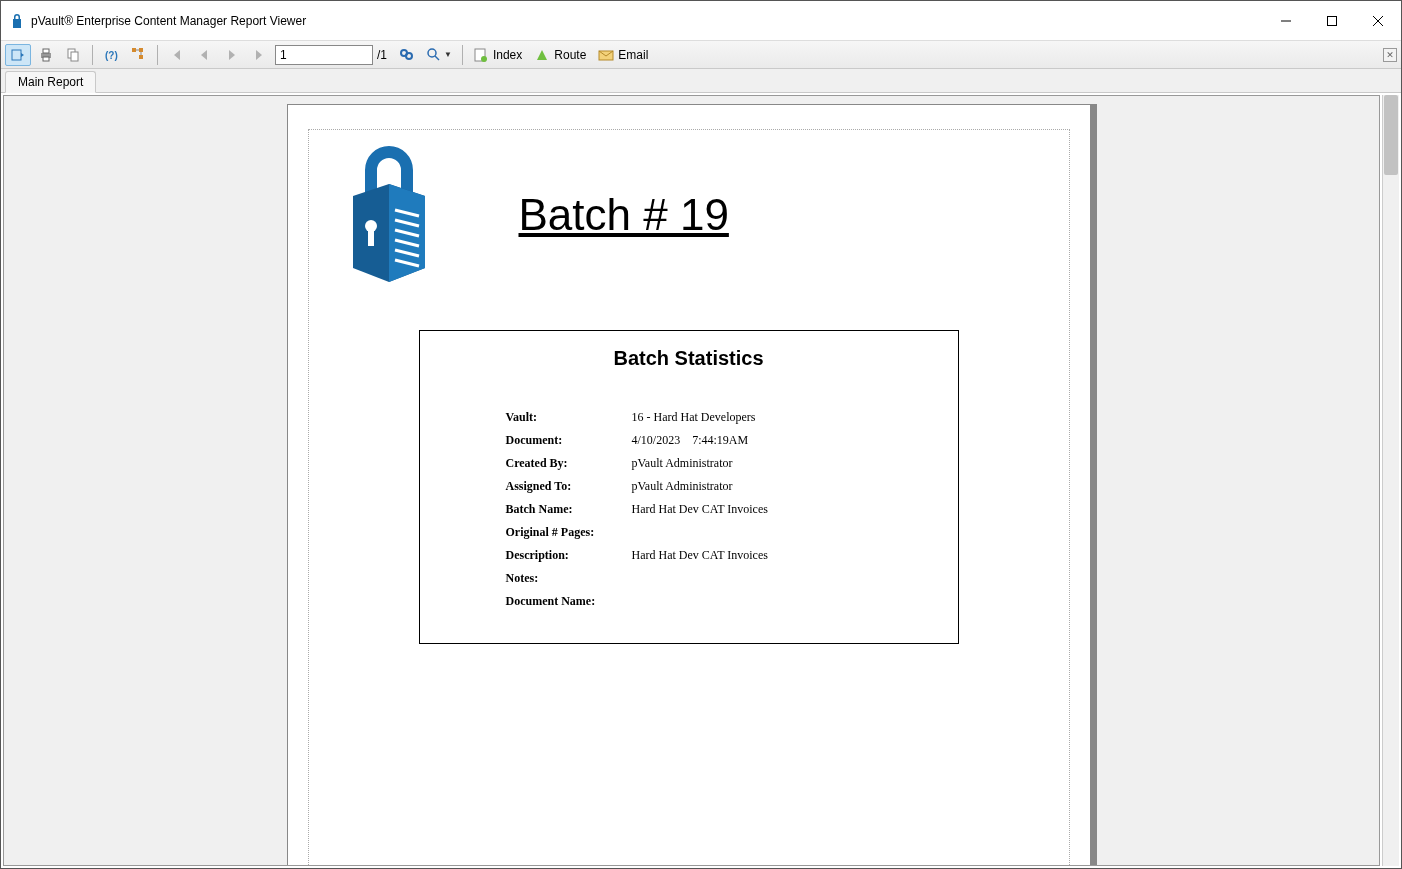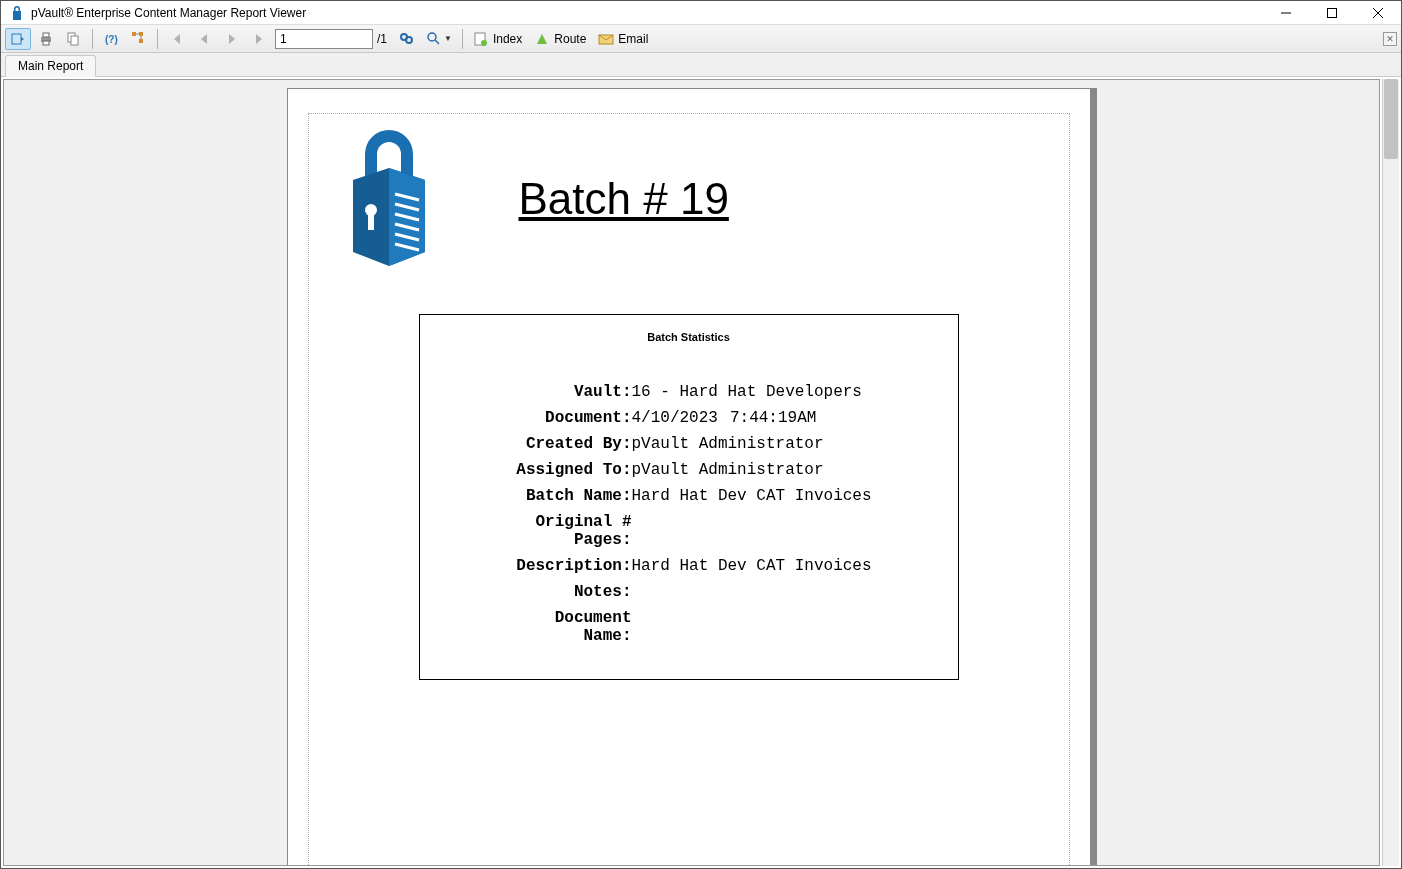--- a/index.html
+++ b/index.html
@@ -1,19 +1,19 @@
 <!DOCTYPE html>
 <html><head>
 <meta charset="utf-8">
 <style>
   * { box-sizing: border-box; }
   html, body { margin: 0; padding: 0; height: 100%; font-family: "Segoe UI", Tahoma, sans-serif; font-size: 12px; background: #fff; }
   .window { width: 1402px; height: 869px; border: 1px solid #555; display: flex; flex-direction: column; background: #fff; }
   
-  .titlebar { height: 24px; display: flex; align-items: center; padding: 0 0 0 8px; background: #fff; border-bottom: 1px solid #ddd; }
+  .titlebar { height: 40px; display: flex; align-items: center; padding: 0 0 0 8px; background: #fff; border-bottom: 1px solid #ddd; }
   .titlebar .app-icon { width: 16px; height: 16px; margin-right: 6px; }
   .titlebar .title { flex: 0 0 auto; font-size: 12px; color: #000; }
   .titlebar .spacer { flex: 1; }
   .win-controls { display: flex; height: 100%; }
   .win-btn { width: 46px; height: 100%; display: flex; align-items: center; justify-content: center; }
   .win-btn svg { width: 10px; height: 10px; }
   
   .toolbar { height: 28px; background: linear-gradient(#f6f6f6,#eaeaea); border-bottom: 1px solid #c9c9c9; display: flex; align-items: center; padding: 0 4px; gap: 2px; position: relative; }
   .tb-btn { height: 22px; min-width: 22px; padding: 0 4px; display: flex; align-items: center; justify-content: center; border: 1px solid transparent; border-radius: 2px; }
   .tb-btn.active { background: #cde6f7; border-color: #7ab5e0; }
@@ -31,22 +31,22 @@
   .viewer { flex: 1; background: #f0f0f0; border: 1px solid #999; margin: 2px; overflow: auto; position: relative; display: flex; justify-content: center; padding: 8px 0 0 0; }
   .scrollbar-track { width: 17px; background: #f0f0f0; border-left: 1px solid #ccc; margin: 2px 2px 2px 0; position: relative; }
   .scrollbar-thumb { position: absolute; top: 0; left: 1px; right: 1px; height: 80px; background: #c2c2c2; border-radius: 2px; }
   .page-shadow { width: 810px; background: #888; padding: 0 6px 6px 0; }
   .page { width: 804px; min-height: 1020px; background: #fff; border: 1px solid #888; padding: 24px 20px; }
   .page-inner-border { border: 1px dotted #aaa; padding: 10px 20px 60px 20px; min-height: 950px; }
   .report-header { display: flex; align-items: center; gap: 80px; padding: 0 10px; }
   .lock-logo { width: 100px; height: 150px; flex-shrink: 0; }
   .batch-title { font-family: Arial, sans-serif; font-size: 44px; font-weight: 400; color: #000; text-decoration: underline; }
   .stats-box { border: 1px solid #000; margin: 40px auto 0 auto; width: 540px; padding: 16px 0 30px 0; }
-  .stats-title { text-align: center; font-weight: bold; font-size: 11px; font-family: Arial, sans-serif; margin-bottom: 36px; }
-  .stats-row { display: flex; padding: 4px 0 4px 86px; font-family: Liberation Mono, monospace; font-size: 16px; text-align: right; }
+  .stats-title { text-align: center; font-weight: bold; font-size: 20px; font-family: Arial, sans-serif; margin-bottom: 36px; }
+  .stats-row { display: flex; padding: 4px 0 4px 86px; font-family: Liberation Serif, serif; font-size: 12px; }
   .stats-label { width: 126px; font-weight: bold; }
   .stats-value { }
   .stats-value .time { margin-left: 12px; }
   
   .icon16 { width: 16px; height: 16px; display: block; }
   .icon-pair { display: flex; align-items: center; }
   .dd-arrow { font-size: 8px; margin-left: 2px; color: #333; }
 </style>
 </head>
 <body>

